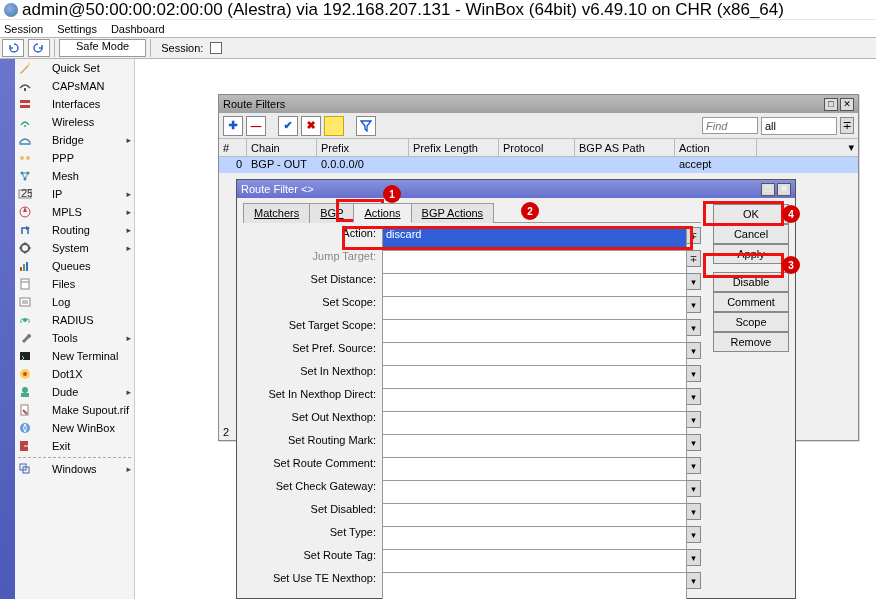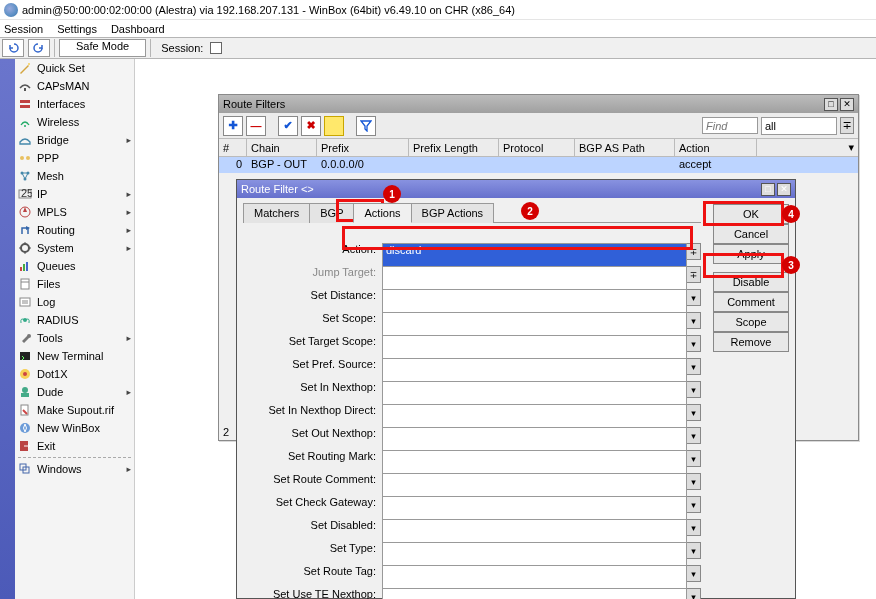--- a/index.html
+++ b/index.html
@@ -1,37 +1,37 @@
 <!DOCTYPE html>
 <html><head>
 <meta charset="utf-8">
 <style>
 * { box-sizing: border-box; margin: 0; padding: 0; font-family: Tahoma, Arial, sans-serif; font-size: 11px; }
 body { width: 876px; height: 599px; background: #fff; position: relative; overflow: hidden; }
 
 .titlebar { height: 19px; background: #fff; display: flex; align-items: center; padding: 0 4px; }
 .titlebar .logo { width: 14px; height: 14px; border-radius: 50%; background: radial-gradient(circle at 40% 40%, #9ad 0%, #5b8fc4 60%, #3a6a9e 100%); margin-right: 4px; }
-.titlebar .title { font-size: 11px; }
+.titlebar .title { font-size: 17px; }
 
 .menubar { height: 18px; display: flex; align-items: center; padding: 0 4px; gap: 14px; border-top: 1px solid #e5e5e5; }
 .menubar span { font-size: 11px; cursor: default; }
 
 .toolbar { height: 22px; border-top: 1px solid #b5b5b5; border-bottom: 1px solid #b5b5b5; background: #f0f0f0; display: flex; align-items: center; padding: 0 2px; gap: 4px; }
 .toolbar .tbtn { width: 22px; height: 18px; border: 1px solid #999; background: #fff; display: flex; align-items: center; justify-content: center; cursor: pointer; }
 .toolbar .safemode { height: 18px; padding: 0 16px; border: 1px solid #999; background: #fff; cursor: pointer; }
 .toolbar .sep { width: 1px; height: 18px; background: #b5b5b5; }
 .toolbar .session-lbl { margin-left: 6px; }
 .toolbar .session-chk { width: 12px; height: 12px; border: 1px solid #666; background: #fff; margin-left: 3px; }
 
 .main { display: flex; height: calc(100% - 59px); }
 
 .vstrip { width: 15px; background: linear-gradient(#6a75cc, #4c5ab8); }
 
 .sidebar { width: 120px; background: #f4f4f4; border-right: 1px solid #ccc; overflow: hidden; }
-.side-item { height: 18px; display: flex; align-items: center; padding: 0 3px; gap: 5px; cursor: pointer; }
+.side-item { height: 18px; display: flex; align-items: center; padding: 0 3px; gap: 20px; cursor: pointer; }
 .side-icon { width: 14px; height: 14px; display: flex; align-items: center; justify-content: center; }
 .side-arrow { margin-left: auto; color: #444; font-size: 9px; }
 .side-sep { height: 1px; border-top: 1px dashed #aaa; margin: 2px 3px; }
 
 .workspace { flex: 1; position: relative; background: #fff; }
 
 .win { position: absolute; border: 1px solid #8a8a8a; background: #f0f0f0; box-shadow: 1px 1px 0 rgba(0,0,0,0.15); }
 .win-title { height: 18px; background: linear-gradient(#8892e0, #6670cc); color: #fff; display: flex; align-items: center; padding: 0 4px; font-size: 11px; }
 .win-title.grey { background: linear-gradient(#bcbcbc, #a0a0a0); color: #000; }
 .win-ctrls { margin-left: auto; display: flex; gap: 2px; }
@@ -48,21 +48,21 @@
 .grid-row { height: 16px; display: flex; background: #bcd4ff; }
 .grid-row .gc { border-right: 1px solid transparent; padding: 1px 4px; font-size: 11px; }
 .grid-foot { position: absolute; bottom: 2px; left: 4px; font-size: 11px; }
 
 .dlg { position: absolute; border: 1px solid #555; background: #f0f0f0; }
 .dlg-body { display: flex; }
 .dlg-left { flex: 1; padding: 4px 6px; }
 .dlg-right { width: 88px; padding: 6px 6px; display: flex; flex-direction: column; }
 .dlg-btn { height: 20px; border: 1px solid #888; background: #e8e8e8; cursor: pointer; text-align: center; line-height: 18px; }
 
-.tabs { display: flex; height: 21px; border-bottom: 1px solid #999; margin-bottom: 20px; position: relative; }
+.tabs { display: flex; height: 21px; border-bottom: 1px solid #999; margin-bottom: 4px; position: relative; text-decoration: underline; }
 .tab { padding: 3px 10px 2px; border: 1px solid #999; border-bottom: none; background: #e4e4e4; margin-right: -1px; cursor: pointer; position: relative; top: 1px; }
 .tab.active { background: #f0f0f0; border-bottom: 1px solid #f0f0f0; z-index: 2; }
 
 .form-row { display: flex; height: 22px; margin-bottom: 1px; }
 .form-row .lbl { width: 139px; text-align: right; padding-right: 6px; color: #000; }
 .form-row .lbl.dim { color: #888; }
 .form-row .fld { flex: 1; display: flex; }
 .form-row .inp { flex: 1; height: 33px; border: 1px solid #999; background: #fff; padding: 0 3px; }
 .form-row .dd2 { width: 14px; height: 17px; border: 1px solid #888; border-left: none; background: #ddd; display: flex; align-items: center; justify-content: center; cursor: pointer; font-size: 9px; }
 .form-row .sel { background: #3060d8; color: #fff; }

